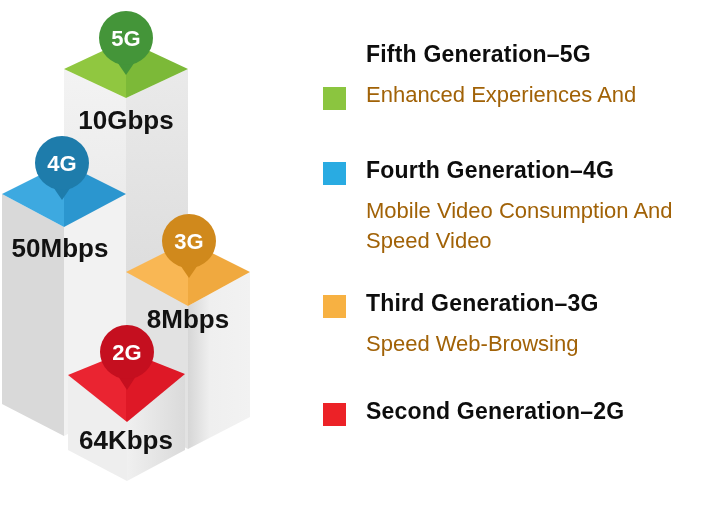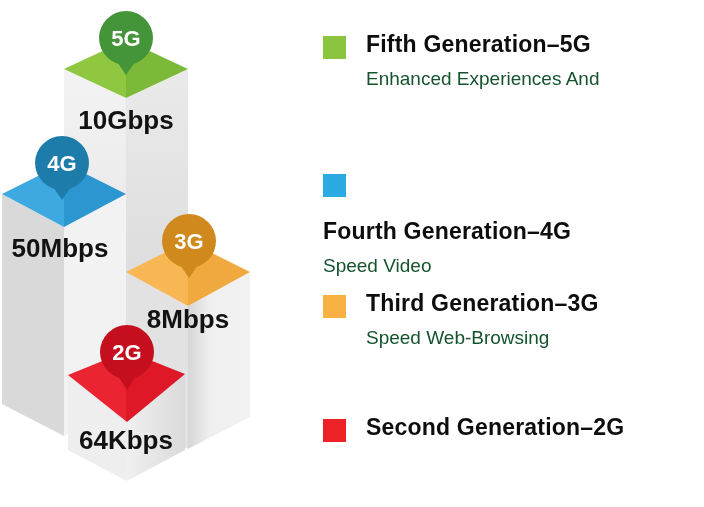--- a/index.html
+++ b/index.html
@@ -9,28 +9,28 @@
     position:relative;
     overflow:hidden;
     font-family:"Liberation Sans", sans-serif;
   }
   .stage{position:absolute;left:0;top:0;width:640px;height:507px;}
   svg text{font-family:"Liberation Sans", sans-serif;}
   .pin-text{font-size:22px;font-weight:700;fill:#ffffff;}
   .speed-text{font-size:26px;font-weight:700;fill:#121212;letter-spacing:0px;}
   .legend{position:absolute;left:323px;top:0;width:381px;height:507px;}
   .legend-entry{position:absolute;left:0;display:flex;gap:20px;width:381px;}
-  .legend-entry.e0{top:30px;}
-  .legend-entry.e1{top:168px;flex-direction:column;}
+  .legend-entry.e0{top:40px;align-items:flex-end;}
+  .legend-entry.e1{top:156px;}
   .legend-entry.e2{top:289px;}
-  .legend-entry.e3{top:413px;}
+  .legend-entry.e3{top:397px;}
   .swatch{width:23px;height:23px;margin-top:6px;flex:0 0 23px;}
   .legend-text{display:flex;flex-direction:column;}
   .legend-title{font-size:23px;font-weight:700;color:#0d0d0d;line-height:28px;letter-spacing:0.2px;}
-  .legend-desc{font-size:19px;font-weight:400;color:#14532d;line-height:30px;margin-top:6px;}
+  .legend-desc{font-size:22px;font-weight:400;color:#a16207;line-height:30px;margin-top:12px;}
   .legend-desc div{white-space:nowrap;}
 </style>
 </head>
 <body>
 
 <div class="stage">
 
   <svg width="300" height="507" viewBox="0 0 300 507">
     <defs>
       <linearGradient id="g5l" x1="0" y1="0" x2="0" y2="1">
@@ -130,20 +130,21 @@
           <div>Enhanced Experiences And</div>
         </div>
       </div>
     </div>
 
     <div class="legend-entry e1">
       <div class="swatch" style="background: rgb(41, 171, 226);"></div>
       <div class="legend-text">
         <div class="legend-title">Fourth Generation–4G</div>
         <div class="legend-desc">
+          <div>Mobile Video Consumption And</div>
           <div>Speed Video</div>
         </div>
       </div>
     </div>
 
     <div class="legend-entry e2">
       <div class="swatch" style="background: rgb(247, 177, 66);"></div>
       <div class="legend-text">
         <div class="legend-title">Third Generation–3G</div>
         <div class="legend-desc">

